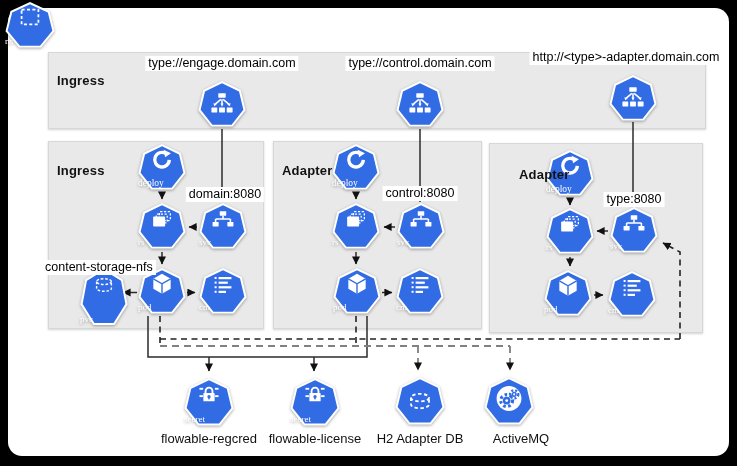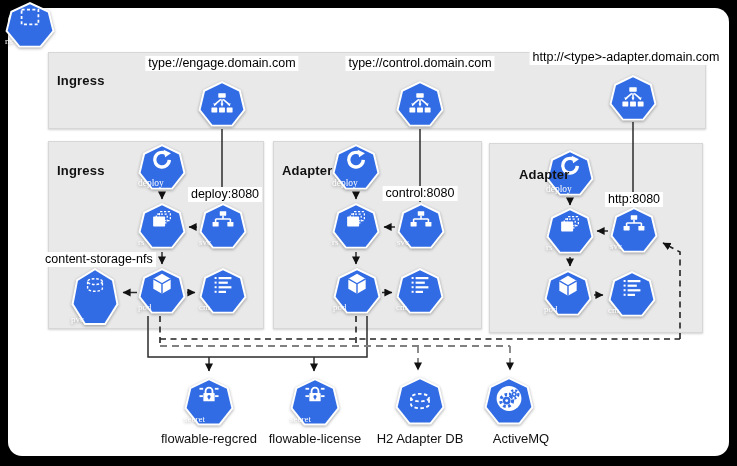--- a/index.html
+++ b/index.html
@@ -94,24 +94,24 @@
   <g stroke="#808080" stroke-width="1.8" fill="none" stroke-dasharray="7,5">
     <path d="M160,346 H510"></path>
     <path d="M418,346 V370" marker-end="url(#ah)"></path>
     <path d="M510,346 V370" marker-end="url(#ah)"></path>
   </g>
 </svg>
 
 <div class="wlabel ctr" style="left:222px;top:56px">type://engage.domain.com</div>
 <div class="wlabel ctr" style="left:420px;top:56px">type://control.domain.com</div>
 <div class="wlabel ctr" style="left:626px;top:50px">http://&lt;type&gt;-adapter.domain.com</div>
-<div class="wlabel ctr" style="left:225px;top:187px">deploy:8080</div>
+<div class="wlabel ctr" style="left:225px;top:187px">domain:8080</div>
 <div class="wlabel ctr" style="left:420px;top:186px">control:8080</div>
-<div class="wlabel ctr" style="left:634px;top:192px">http:8080</div>
-<div class="wlabel" style="left:42px;top:252px">content-storage-nfs</div>
+<div class="wlabel ctr" style="left:634px;top:192px">type:8080</div>
+<div class="wlabel" style="left:42px;top:260px">content-storage-nfs</div>
 
 <div class="blabel" style="left:209px;top:431px">flowable-regcred</div>
 <div class="blabel" style="left:315px;top:431px">flowable-license</div>
 <div class="blabel" style="left:420px;top:431px">H2 Adapter DB</div>
 <div class="blabel" style="left:521px;top:431px">ActiveMQ</div>
 
 <div class="hep" style="left:5px;top:2px;width:50px;height:48px;z-index:10">
   <div class="o"></div>
     <div class="i"></div>
   <svg class="glyph" style="top:3px" width="30" height="28" viewBox="0 0 24 24">
@@ -200,21 +200,21 @@
   <div class="o"></div>
     <div class="i"></div>
   <svg class="glyph" style="top:5px" width="27" height="25" viewBox="0 0 24 24" fill="#fff">
     <rect x="8.9" y="3" width="6.2" height="4.4" rx="0.4"></rect>
     <path d="M12,7.4 V10.6 M4.9,10.6 H19.1 M4.9,10.6 V13.4 M19.1,10.6 V13.4" fill="none" stroke="#fff" stroke-width="1.5"></path>
     <rect x="2" y="13.4" width="5.8" height="4.4" rx="0.4"></rect>
     <rect x="16.2" y="13.4" width="5.8" height="4.4" rx="0.4"></rect>
   </svg>
   <div class="hlabel">svc</div>
 </div>
-<div class="hep" style="left:71px;top:268px;width:48px;height:60px">
+<div class="hep" style="left:80px;top:268px;width:48px;height:60px">
   <div class="o"></div>
     <div class="i"></div>
   <svg class="glyph" style="top:6px" width="27" height="24" viewBox="0 0 24 24">
     <g fill="none" stroke="#fff" stroke-width="1.4" stroke-dasharray="2.6,1.8">
       <ellipse cx="12" cy="7.6" rx="7.4" ry="2.9"></ellipse>
       <path d="M4.6,7.6 V14.4 A7.4,2.9 0 0 0 19.4,14.4 V7.6"></path>
     </g>
   </svg>
   <div class="hlabel">pvc</div>
 </div>

